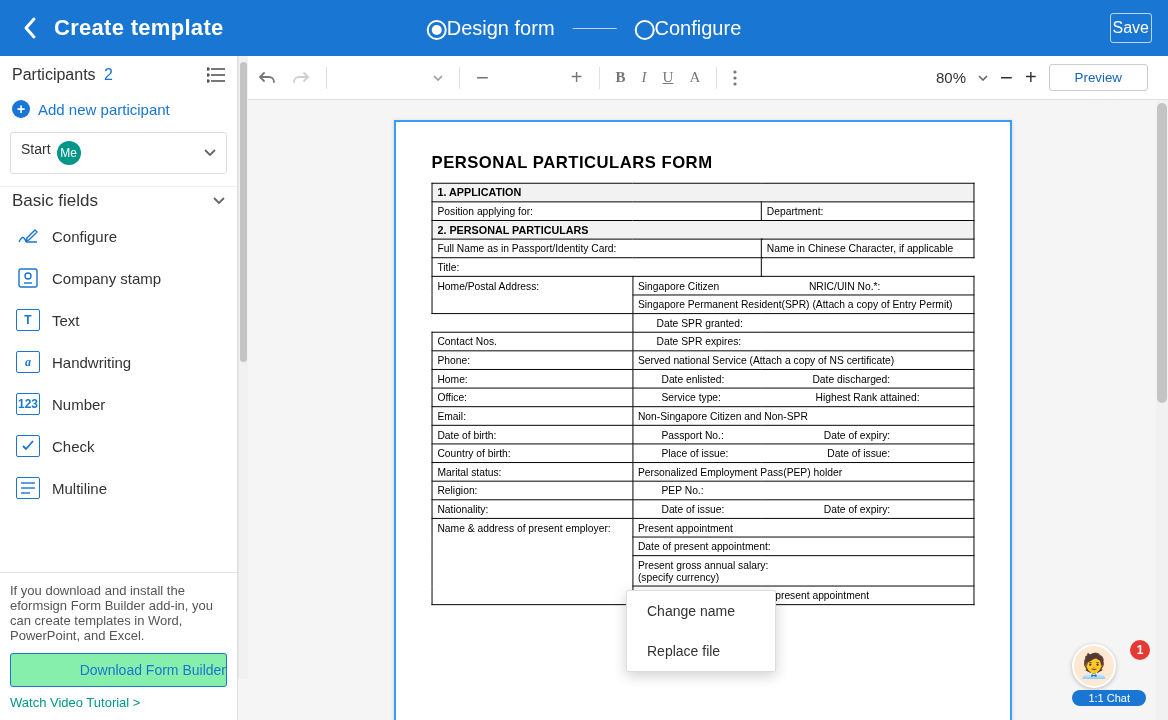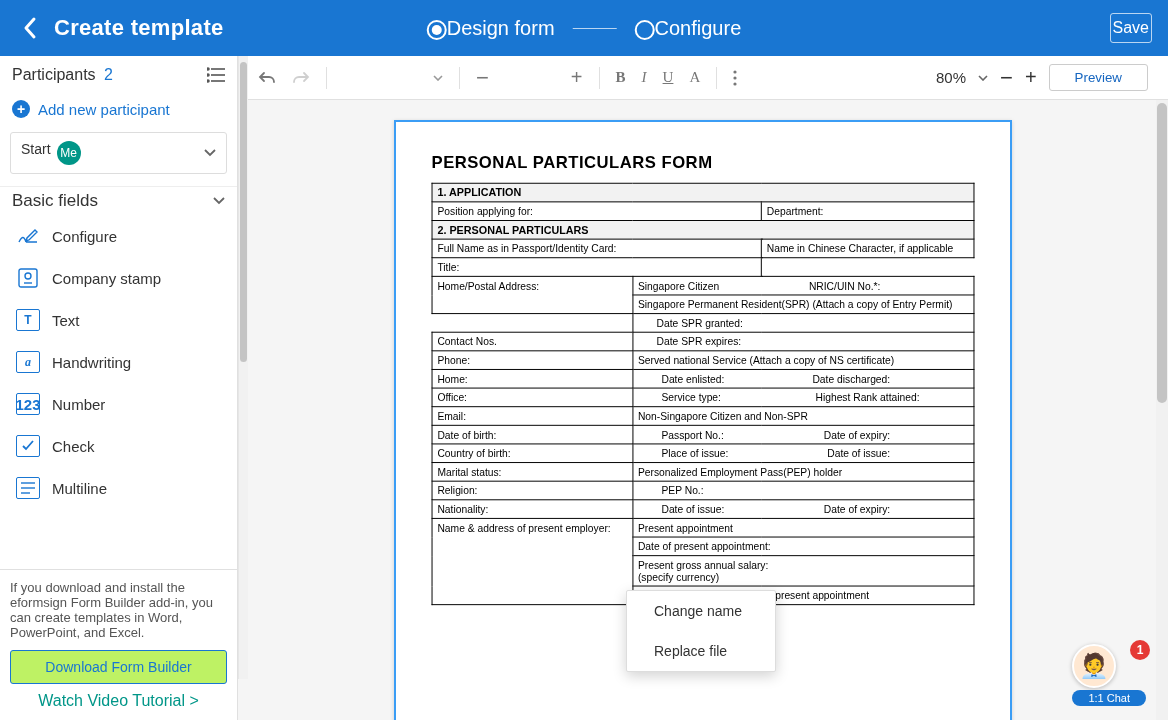--- a/index.html
+++ b/index.html
@@ -37,22 +37,22 @@
 .add-part{display:flex;align-items:center;gap:8px;padding:6px 12px;color:var(--blue);font-size:15px;cursor:pointer}
 .plus-circle{width:18px;height:18px;border-radius:50%;background:var(--blue);color:#fff;font-weight:bold;font-size:14px}
 .start-box{margin:8px 10px 12px;border:1px solid #ddd;border-radius:3px;padding:8px 10px;display:flex;align-items:center;justify-content:space-between;cursor:pointer}
 .avatar{width:24px;height:24px;border-radius:50%;background:var(--accent);color:#fff;font-size:12px;display:inline-flex;align-items:center;justify-content:center;margin-left:6px}
 .start-left{display:flex;align-items:flex-start}
 .section-header{padding:4px 12px;font-size:17px;display:flex;align-items:center;justify-content:space-between;border-top:1px solid #eee;cursor:pointer}
 .field-item{display:flex;align-items:center;gap:12px;padding:10px 16px;font-size:15px;cursor:pointer}
 .ficon{width:24px;height:22px;display:flex;align-items:center;justify-content:center;color:var(--blue)}
 .ficon.box{border:1px solid var(--blue);border-radius:2px;font-size:12px;font-weight:600}
 .side-bottom{margin-top:auto;border-top:1px solid #e0e0e0;padding:10px;font-size:13px;color:#555}
-.dl-btn{display:block;width:100%;text-align:center;color:var(--blue);border:1px solid var(--blue);border-radius:3px;padding:8px 0;margin:10px 0 8px;font-size:14px;background:#bef264;cursor:pointer}
-.tutorial{text-align:center;color:var(--accent);font-size:16px;cursor:pointer}
+.dl-btn{display:block;width:100%;text-align:right;color:var(--blue);border:1px solid var(--blue);border-radius:3px;padding:8px 0;margin:10px 0 8px;font-size:14px;background:#86efac;cursor:pointer}
+.tutorial{text-align:left;color:var(--accent);font-size:13px;cursor:pointer}
 
 .vscroll{position:absolute;left:calc(var(--side-w) - 0px);top:0;bottom:41px;width:10px;background:#f1f1f1;border-left:1px solid #e6e6e6;z-index:2}
 .vscroll .thumb{position:absolute;left:1px;right:1px;top:6px;height:300px;background:#c4c4c4;border-radius:5px}
 
 .main{flex:1;display:flex;flex-direction:column;background:var(--gray-bg);position:relative;overflow:hidden}
 
 .toolbar{height:44px;background:#fff;border-bottom:1px solid #e0e0e0;display:flex;align-items:center;padding:0 20px;gap:16px;font-size:15px}
 .tb-btn{color:#777;cursor:pointer;display:flex;align-items:center;gap:4px}
 .tb-btn.text{font-family:Georgia,serif}
 .tb-sep{width:1px;height:22px;background:#e0e0e0}
@@ -73,21 +73,21 @@
 .noborder{border:none!important}
 
 .filebar{height:41px;background:#fff;border-top:1px solid #e0e0e0;display:flex;align-items:center;padding:0 14px;gap:12px;font-size:14px;position:relative}
 .filebar .tab{color:var(--blue);padding:4px 6px;cursor:pointer}
 .dots-btn{width:20px;height:26px;display:flex;flex-direction:column;align-items:center;justify-content:center;gap:3px;cursor:pointer}
 .dots-btn span{width:3px;height:3px;background:var(--blue);border-radius:50%}
 .addfile{color:var(--blue);padding:4px 8px;cursor:pointer}
 .hl{outline:3px solid #E53935;outline-offset:-1px;border-radius:2px}
 
 .ctx{position:absolute;bottom:48px;left:388px;width:150px;background:#fff;border:1px solid #ddd;box-shadow:0 4px 14px rgba(0,0,0,.18);border-radius:2px;z-index:50}
-.ctx-item{padding:12px 27px;font-size:14px;color:#333;cursor:pointer}
+.ctx-item{padding:12px 20px;font-size:14px;color:#333;cursor:pointer}
 
 .chat{position:absolute;right:22px;bottom:14px;z-index:60;text-align:center}
 .chat .badge{position:absolute;right:-4px;top:-4px;width:20px;height:20px;background:#E53935;color:#fff;border-radius:50%;font-size:12px;display:flex;align-items:center;justify-content:center;font-weight:600}
 .chat .av{width:44px;height:44px;border-radius:50%;background:#ffe8d2;border:2px solid #fff;box-shadow:0 1px 4px rgba(0,0,0,.25);display:flex;align-items:center;justify-content:center;font-size:24px}
 .chat .lbl{background:var(--blue);color:#fff;font-size:11px;padding:2px 16px;border-radius:9px;margin-top:2px;display:inline-block}
 </style>
 </head>
 <body>
 
 <div class="topbar">
@@ -177,21 +177,21 @@
     </div>
     <div class="field-item">
       <span class="ficon box">T</span>
       <span>Text</span>
     </div>
     <div class="field-item">
       <span class="ficon box" style="font-style:italic;font-family:Georgia">a</span>
       <span>Handwriting</span>
     </div>
     <div class="field-item">
-      <span class="ficon box" style="font-size:15px">123</span>
+      <span class="ficon box" style="font-size:12px">123</span>
       <span>Number</span>
     </div>
     <div class="field-item">
       <span class="ficon box">
           <svg width="12" height="12" viewBox="0 0 12 12">
             <path d="M1 6l3 3 7-8" fill="none" stroke="#1976D2" stroke-width="1.8"></path>
           </svg>
         </span>
       <span>Check</span>
     </div>

